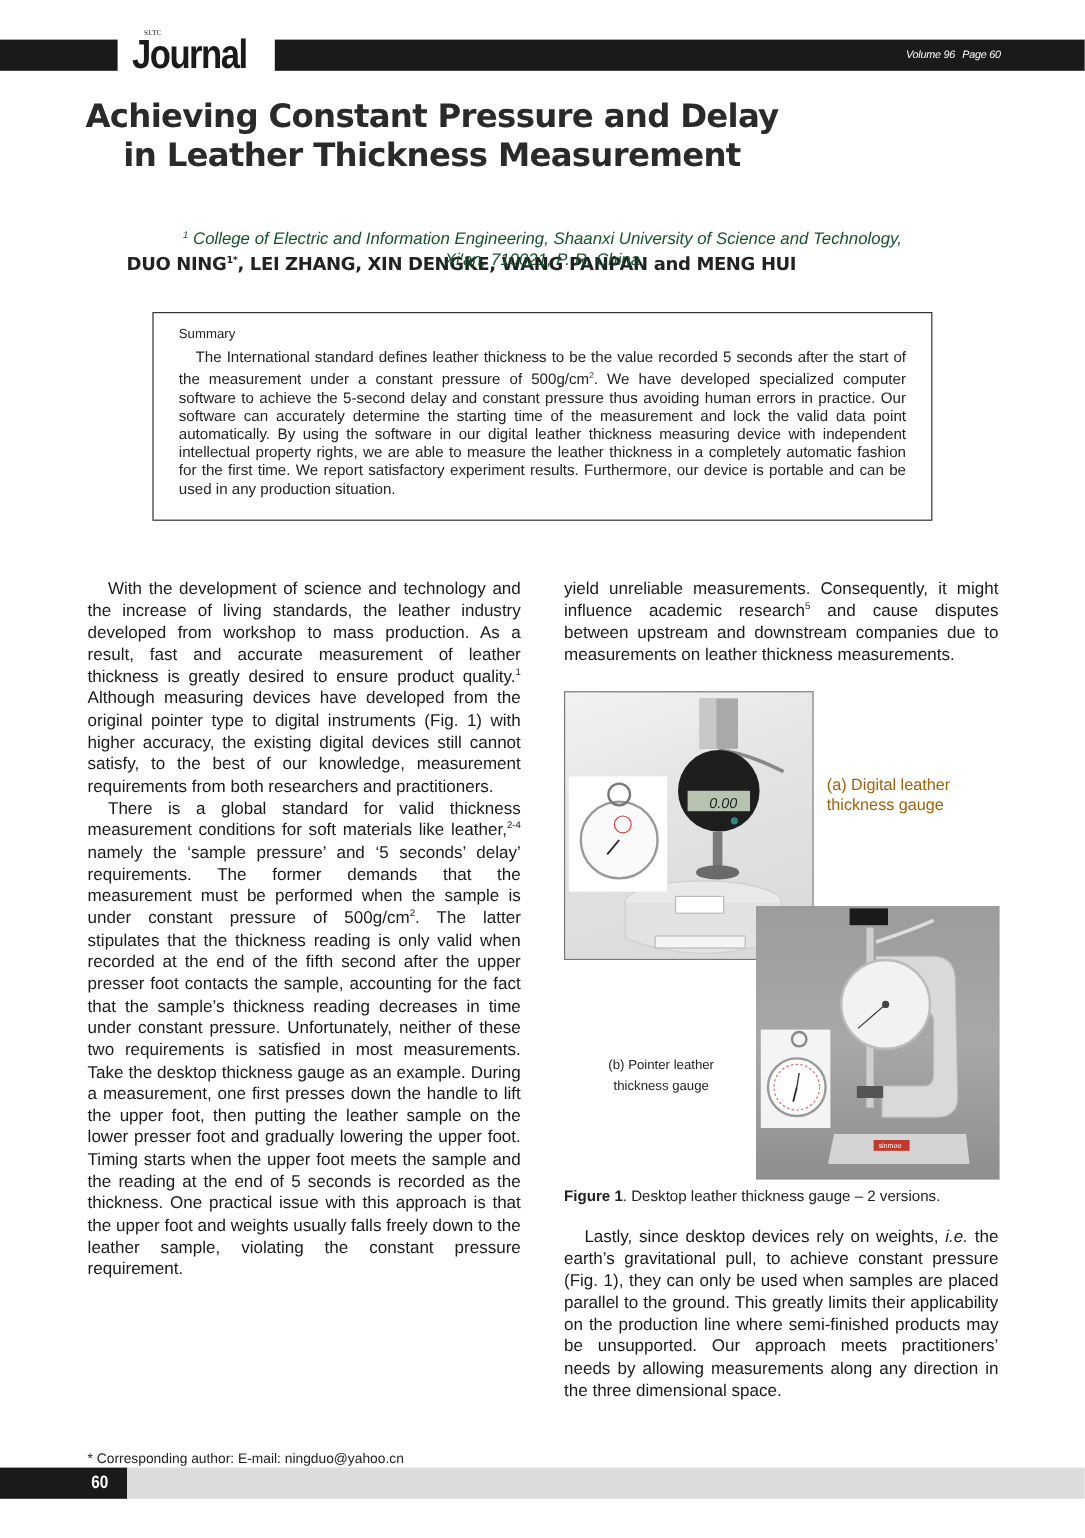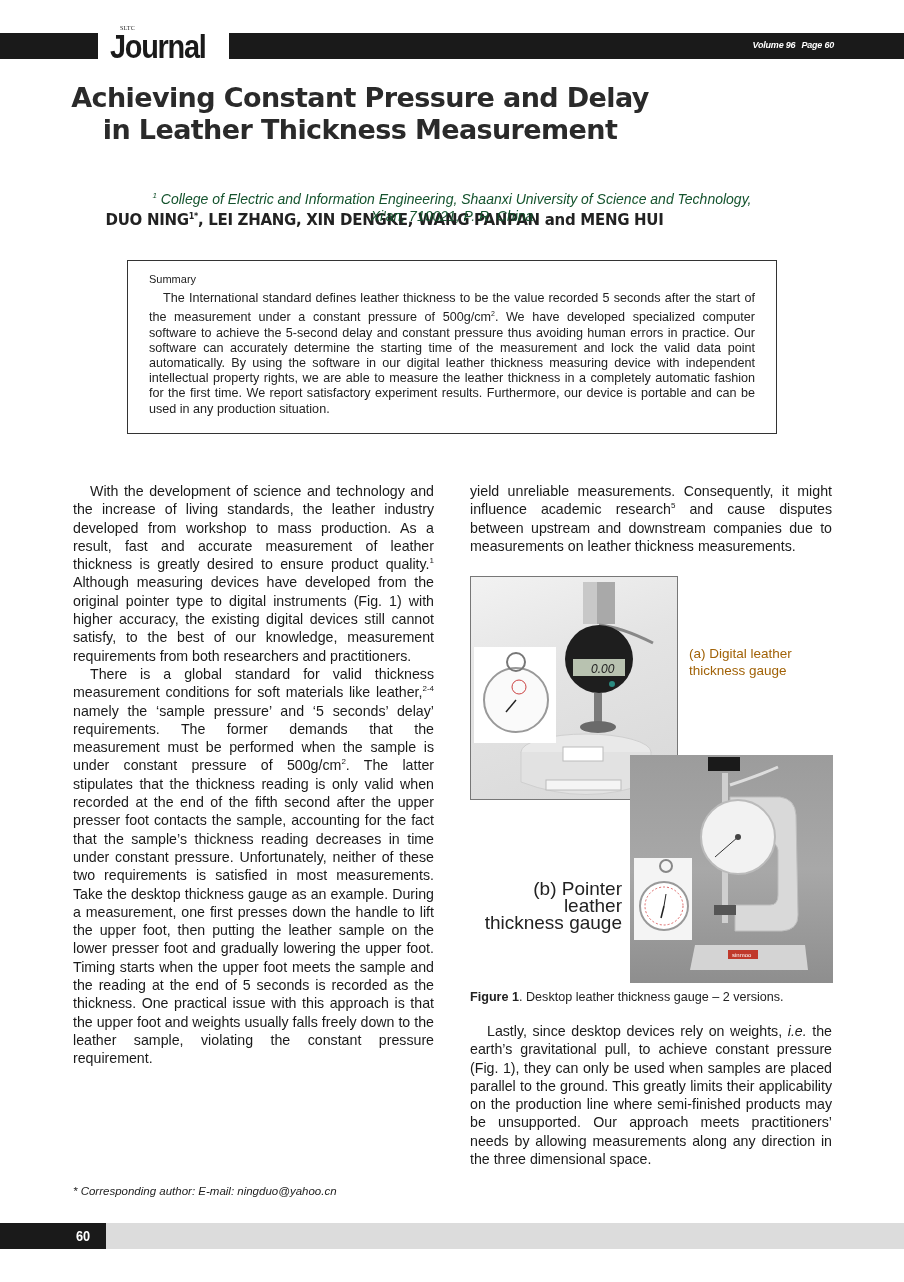--- a/index.html
+++ b/index.html
@@ -5,21 +5,21 @@
   * { margin:0; padding:0; box-sizing:border-box; }
   html, body { width:904px; height:1282px; background:#ffffff; overflow:hidden; }
   body { position:relative; font-family:"Liberation Sans", sans-serif; color:#1a1a1a; }
 
   
   .hdr-left { position:absolute; left:0; top:33px; width:98px; height:26px; background:#1a1a1a; }
   .hdr-right { position:absolute; left:229px; top:33px; width:675px; height:26px; background:#1a1a1a; }
   .logo { position:absolute; left:108px; top:24px; width:112px; height:44px; }
   .logo .sltc { position:absolute; left:12px; top:1px; font-family:"Liberation Serif", serif; font-size:6px; letter-spacing:0.2px; color:#1a1a1a; }
   .logo .jr { position:absolute; left:2px; top:2px; font-family:"Liberation Sans", sans-serif; font-weight:bold; font-size:34px; letter-spacing:-1.5px; color:#1a1a1a; transform:scaleX(0.85); transform-origin:left top; line-height:40px; }
-  .volpage { position:absolute; right:70px; top:40px; font-size:9px; font-style:italic; font-weight:bold; color:#ffffff; letter-spacing:-0.2px; }
+  .volpage { position:absolute; right:70px; top:40px; font-size:9px; font-style:italic; font-weight:normal; color:#ffffff; letter-spacing:-0.2px; }
   .volpage span { margin-left:6px; }
 
   
   .title { position:absolute; left:0; top:82px; width:720px; text-align:center; font-family:"DejaVu Sans", sans-serif; font-weight:bold; font-size:27px; line-height:32px; color:#2a2a2a; letter-spacing:-0.6px; }
   .authors { position:absolute; left:0; top:163px; width:769px; text-align:center; font-family:"DejaVu Sans", sans-serif; font-weight:bold; font-size:15px; color:#222; letter-spacing:-0.3px;margin-top:48px; }
   .authors sup { font-size:8px; }
   .affil { position:absolute; left:0; top:187px; width:904px; text-align:center; font-style:italic; font-size:14px; line-height:17px; color:#14532d; }
   .affil sup { font-size:8px; }
 
   
@@ -35,26 +35,26 @@
   .col p { text-indent:17px; }
   .col p.noind { text-indent:0; }
   .col sup { font-size:8px; line-height:0; }
   .sec-h { font-size:16px; font-weight:bold; color:#1a1a1a; margin-bottom:2px; line-height:20px; }
 
   
   .fig-a { position:absolute; left:470px; top:576px; width:208px; height:224px; border:1px solid #777; background:linear-gradient(160deg,#f2f2f2 0%,#e4e4e4 40%,#d8d8d8 100%); overflow:hidden; }
   .fig-b { position:absolute; left:630px; top:755px; width:203px; height:228px; background:linear-gradient(180deg,#9c9c9c 0%,#a8a8a8 50%,#8e8e8e 100%); overflow:hidden; }
   .fig-b-stopwatch { position:absolute; left:634px; top:858px; width:58px; height:82px; background:#f4f4f4; }
   .cap-a { position:absolute; left:689px; top:645px; font-size:13.5px; line-height:17px; color:#a16207; }
-  .cap-b { position:absolute; left:480px; top:880px; width:142px; text-align:right; font-size:19px; line-height:17px; color:#222; }
+  .cap-b { position:absolute; left:480px; top:880px; width:142px; text-align:center; font-size:11px; line-height:17px; color:#222; }
   .fig-caption { position:absolute; left:470px; top:990px; font-size:12.6px; color:#222; }
   .fig-caption b { font-weight:bold; }
 
   
-  .footnote { position:absolute; left:73px; top:1185px; font-size:11.5px; color:#222;font-style:italic; }
+  .footnote { position:absolute; left:73px; top:1210px; font-size:11.5px; color:#222; }
 
   
   .ftr-left { position:absolute; left:0; top:1223px; width:106px; height:26px; background:#1a1a1a; }
   .ftr-right { position:absolute; left:106px; top:1223px; width:798px; height:26px; background:#dcdcdc; }
   .pagenum { position:absolute; left:76px; top:1227px; font-size:15px; font-weight:bold; color:#fff; transform:scaleX(0.85); transform-origin:left top; }
 </style>
 </head>
 <body>
 
 <div class="hdr-left"></div>

